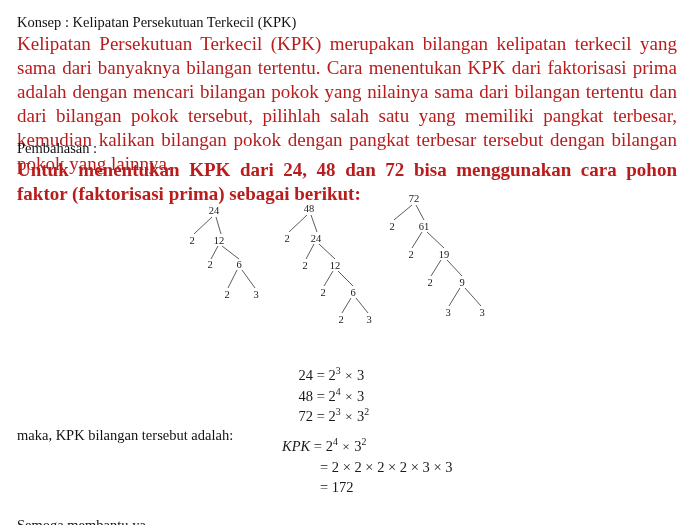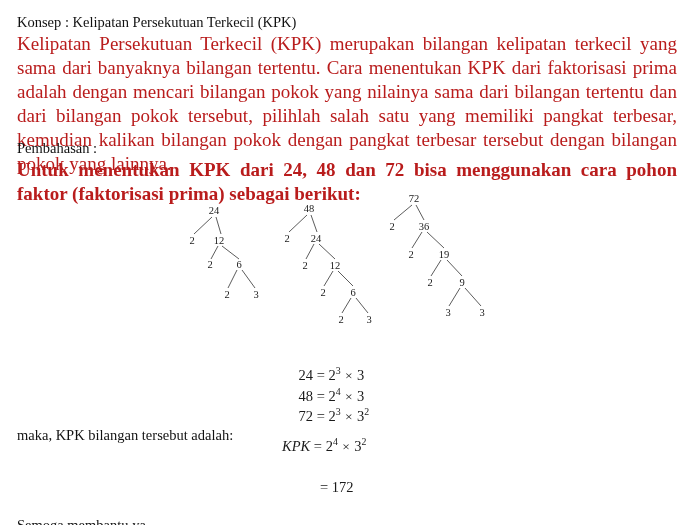--- a/index.html
+++ b/index.html
@@ -148,39 +148,40 @@
         <line x1="30" y1="13" x2="38" y2="28" stroke="#4a4a4a" stroke-width="0.9"></line>
         <line x1="36" y1="40" x2="26" y2="56" stroke="#4a4a4a" stroke-width="0.9"></line>
         <line x1="41" y1="40" x2="58" y2="56" stroke="#4a4a4a" stroke-width="0.9"></line>
         <line x1="55" y1="68" x2="45" y2="84" stroke="#4a4a4a" stroke-width="0.9"></line>
         <line x1="61" y1="68" x2="76" y2="84" stroke="#4a4a4a" stroke-width="0.9"></line>
         <line x1="74" y1="96" x2="63" y2="114" stroke="#4a4a4a" stroke-width="0.9"></line>
         <line x1="79" y1="96" x2="95" y2="114" stroke="#4a4a4a" stroke-width="0.9"></line>
       </svg>
       <div class="node" style="left: 28px; top: 6px;">72</div>
       <div class="node" style="left: 6px; top: 34px;">2</div>
-      <div class="node" style="left: 38px; top: 34px;">36</div>
+      <div class="node" style="left: 38px; top: 34px;">61</div>
       <div class="node" style="left: 25px; top: 62px;">2</div>
       <div class="node" style="left: 58px; top: 62px;">19</div>
       <div class="node" style="left: 44px; top: 90px;">2</div>
       <div class="node" style="left: 76px; top: 90px;">9</div>
       <div class="node" style="left: 62px; top: 120px;">3</div>
       <div class="node" style="left: 96px; top: 120px;">3</div>
     </div>
 
 
   <div class="eqblock" id="factorization-block" style="left:293px; top:358px; width:200px; height:62px;">
       <div class="eqrow" style="left: 0px; top: 0px;"><span class="eqlabel" style="width: 20px;">24</span> = <span>2<sup>3</sup></span><span class="times"> × </span><span>3</span></div>
       <div class="eqrow" style="left: 0px; top: 20.5px;"><span class="eqlabel" style="width: 20px;">48</span> = <span>2<sup>4</sup></span><span class="times"> × </span><span>3</span></div>
       <div class="eqrow" style="left: 0px; top: 41px;"><span class="eqlabel" style="width: 20px;">72</span> = <span>2<sup>3</sup></span><span class="times"> × </span><span>3<sup>2</sup></span></div>
     </div>
 
   <div class="line" style="left:17px; top:418px;text-align:right;">maka, KPK bilangan tersebut adalah:</div>
 
   <div class="eqblock" id="kpk-block" style="left:282px; top:429px; width:280px; height:62px;">
       <div class="eqrow" style="left: 0px; top: 0px; text-align: center;"><span class="ital">KPK</span> = <span>2<sup>4</sup></span><span class="times"> × </span><span>3<sup>2</sup></span></div>
+      <div class="eqrow" style="left: 38px; top: 20.5px;"><span>= 2 × 2 × 2 × 2 × 3 × 3</span></div>
       <div class="eqrow" style="left: 38px; top: 41px;"><span>= 172</span></div>
     </div>
 
 
   <div class="line" style="left:17px; top:508px;">Semoga membantu ya.</div>
 
 </div>
 
 </body></html>

